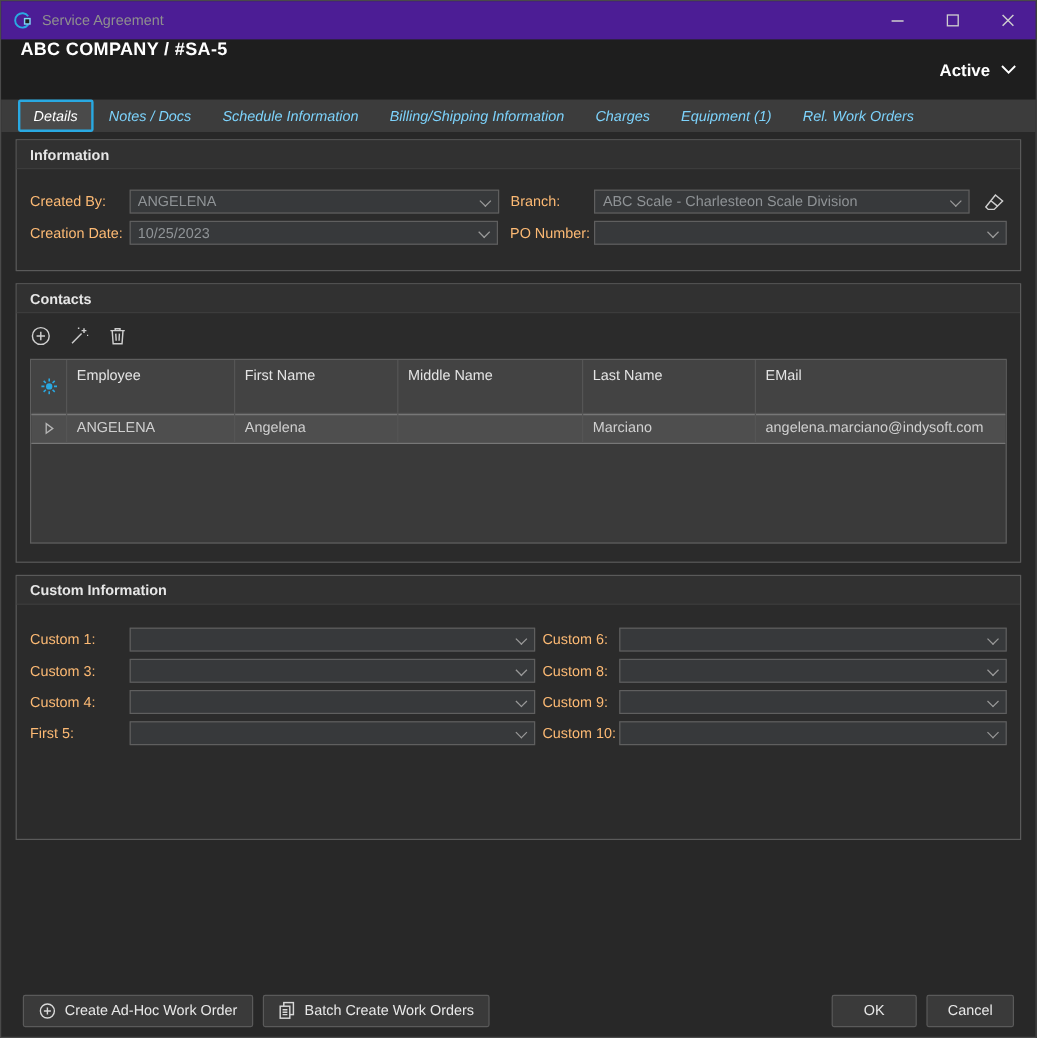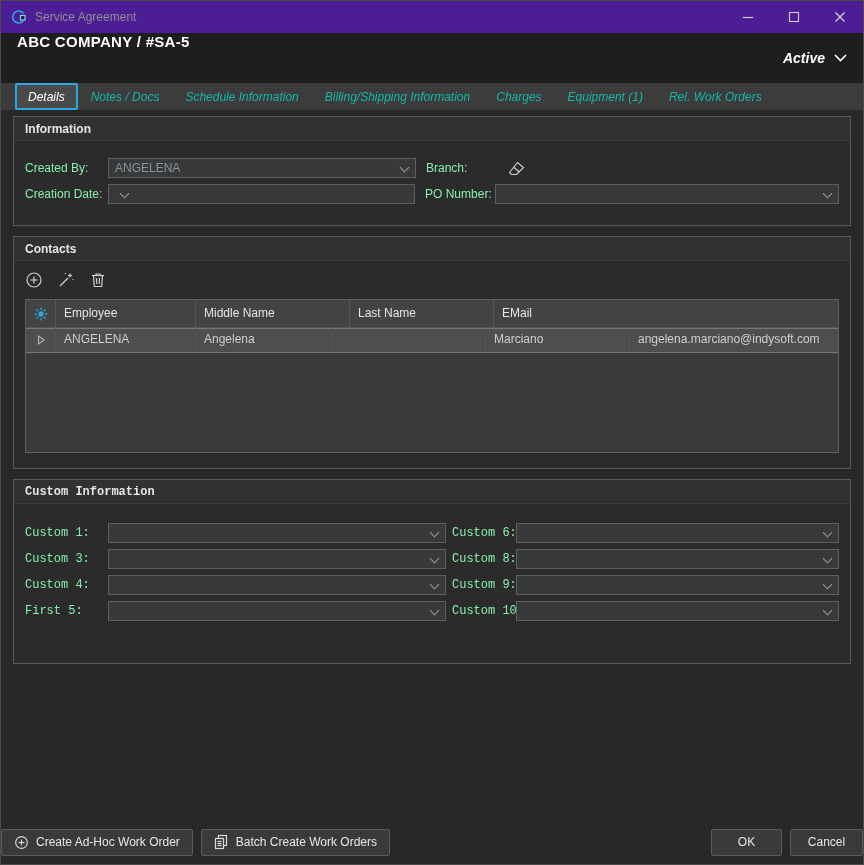--- a/index.html
+++ b/index.html
@@ -12,76 +12,76 @@
   .titlebar { flex: 0 0 32px; background: #4c1d95; display: flex; align-items: center; padding-left: 10px; }
   .app-icon { width: 16px; height: 16px; display: inline-flex; }
   .title-text { color: #8f8f8f; margin-left: 8px; font-size: 12px; }
   .win-controls { margin-left: auto; display: flex; height: 100%; }
   .win-btn { width: 46px; height: 100%; background: transparent; border: none; display: flex; align-items: center; justify-content: center; cursor: pointer; }
 
   
   .header { flex: 0 0 50px; background: #1e1e1e; display: flex; justify-content: space-between; padding: 0 16px; }
   .page-title { font-size: 15px; font-weight: bold; color: #ffffff; letter-spacing: .3px; }
   .status-dropdown { display: flex; align-items: center; gap: 9px; cursor: pointer; }
-  .status-label { font-size: 14px; font-weight: bold; color: #ffffff; font-style: italic; }
+  .status-label { font-size: 14px; font-weight: bold; color: #ffffff; }
 
   
   .tabbar { flex: 0 0 27px; background: #3c3c3c; display: flex; align-items: stretch; padding-left: 14px; font-style: italic; }
-  .tab { display: flex; align-items: center; padding: 0 11px; color: #14b8a6; cursor: pointer; border: 2px solid transparent; white-space: nowrap; }
+  .tab { display: flex; align-items: center; padding: 0 11px; color: #7dd3fc; cursor: pointer; border: 2px solid transparent; white-space: nowrap; }
   .tab.selected { background: #4a4a4a; border: 2px solid #29a9e2; border-radius: 2px; color: #ffffff; }
 
   
   .content { flex: 1 1 auto; padding: 6px 12px 0; display: flex; flex-direction: column; gap: 10px; }
   .group { border: 1px solid #5a5a5a; background: #2b2b2b; }
   .group-header { height: 24px; line-height: 24px; padding: 0 11px; font-weight: bold; color: #e6e6e6; background: #313131; border-bottom: 1px solid #3c3c3c; }
   .info-group   { height: 110px; }
   .contacts-group { height: 233px; }
-  .custom-group { height: 185px; font-family: Liberation Mono, monospace; }
+  .custom-group { height: 221px; }
 
   .info-body { padding: 17px 11px 0; display: flex; flex-direction: column; gap: 6px; }
   .field-row { display: flex; align-items: center; }
-  .flabel { color: #86efac; white-space: nowrap; }
+  .flabel { color: #fdba74; white-space: nowrap; }
 
   .combo { height: 20px; background: #37393b; border: 1px solid #5f5f5f; display: flex; align-items: center; padding: 0 6px; cursor: pointer; }
   .combo-value { color: #8f9396; flex: 1; white-space: nowrap; overflow: hidden; }
   .combo-arrow { width: 9px; height: 9px; margin-left: 5px; position: relative; flex: 0 0 auto; }
   .combo-arrow::before { content: ""; position: absolute; left: 1px; top: 0; width: 6px; height: 6px; border-right: 1px solid #9a9a9a; border-bottom: 1px solid #9a9a9a; transform: rotate(45deg); }
 
   .lab-l1 { width: 83px; }  .cmb-l1 { width: 308px; }
   .lab-r1 { width: 70px; margin-left: 10px; } .cmb-r1 { width: 313px; }
   .cmb-r2 { width: 345px; }
   .eraser-btn { margin-left: 9px; width: 22px; height: 20px; display: flex; align-items: center; justify-content: center; cursor: pointer; background: transparent; border: none; }
 
   
   .contacts-body { padding: 10px 11px 0; }
   .toolbar { display: flex; gap: 14px; margin-bottom: 10px; align-items: center; }
   .tool-icon { width: 18px; height: 18px; display: flex; align-items: center; justify-content: center; cursor: pointer; background: transparent; border: none; }
 
   .table { border: 1px solid #5f5f5f; background: #3a3a3a; height: 154px; overflow: hidden; }
   .trow { display: flex; width: 100%; }
-  .tcell { padding: 6px 8px; border-right: 1px solid #555; color: #e4e4e4; height: 27px; overflow: hidden; white-space: nowrap; }
+  .tcell { padding: 6px 8px; border-right: 1px solid #555; color: #e4e4e4; height: 44px; overflow: hidden; white-space: nowrap; }
   .thead { background: #434343; border-bottom: 1px solid #555; }
   .tdata { background: #4e4e4e; border-bottom: 1px solid #777; box-shadow: inset 0 1px 0 #777; }
   .tdata .tcell { color: #cfcfcf; height: 24px; padding: 4px 8px; }
   .c0 { width: 30px; flex: 0 0 30px; display: flex; align-items: center; justify-content: center; padding: 0; }
   .c1 { width: 140px; flex: 0 0 140px; }
   .c2 { width: 136px; flex: 0 0 136px; }
   .c3 { width: 154px; flex: 0 0 154px; }
   .c4 { width: 144px; flex: 0 0 144px; }
   .c5 { flex: 1 1 auto; border-right: none; }
 
   
   .custom-body { padding: 19px 11px 0; display: flex; flex-direction: column; gap: 6px; }
   .cl-label { width: 83px; }
   .cl-combo { width: 338px; }
   .cr-label { width: 64px; margin-left: 6px; }
   .cr-combo { flex: 1 1 auto; }
 
   
-  .footer { flex: 0 0 44px; display: flex; align-items: center; padding: 0 0; gap: 8px; }
+  .footer { flex: 0 0 44px; display: flex; align-items: center; padding: 0 18px; gap: 8px; }
   .btn { height: 27px; background: #3a3a3a; border: 1px solid #5a5a5a; border-radius: 2px; color: #e8e8e8; display: flex; align-items: center; justify-content: center; gap: 7px; padding: 0 12px; cursor: pointer; font-family: "Liberation Sans", sans-serif; font-size: 12px; white-space: nowrap; }
   .btn-ok { width: 71px; margin-left: auto; }
   .btn-cancel { width: 73px; }
   .btn-icon { display: inline-flex; }
 </style>
 </head>
 <body>
 
 <div class="window">
 
@@ -140,32 +140,37 @@
     <section class="group info-group">
       <div class="group-header">Information</div>
       <div class="info-body">
         <div class="field-row">
           <span class="flabel lab-l1">Created By:</span>
           <div class="combo cmb-l1">
             <span class="combo-value">ANGELENA</span>
             <span class="combo-arrow"></span>
           </div>
           <span class="flabel lab-r1">Branch:</span>
+          <div class="combo cmb-r1">
+            <span class="combo-value">ABC Scale - Charlesteon Scale Division</span>
+            <span class="combo-arrow"></span>
+          </div>
           <button class="eraser-btn">
             <svg width="19" height="18" viewBox="0 0 19 18">
               <g fill="none" stroke="#cfcfcf" stroke-width="1.2">
                 <path d="M2.5 13.5 L10.5 3.5 L16.5 8.5 L9.5 15.5 H4.5 Z"></path>
                 <line x1="7" y1="8.5" x2="12.5" y2="13"></line>
               </g>
             </svg>
           </button>
         </div>
         <div class="field-row">
           <span class="flabel lab-l1">Creation Date:</span>
           <div class="combo cmb-l1">
+            <span class="combo-value">10/25/2023</span>
             <span class="combo-arrow"></span>
           </div>
           <span class="flabel lab-r1">PO Number:</span>
           <div class="combo cmb-r2">
             <span class="combo-value"></span>
             <span class="combo-arrow"></span>
           </div>
         </div>
       </div>
     </section>
@@ -216,20 +221,21 @@
                   <line x1="0.5" y1="7" x2="3" y2="7"></line>
                   <line x1="11" y1="7" x2="13.5" y2="7"></line>
                   <line x1="2.4" y1="2.4" x2="4.2" y2="4.2"></line>
                   <line x1="9.8" y1="9.8" x2="11.6" y2="11.6"></line>
                   <line x1="11.6" y1="2.4" x2="9.8" y2="4.2"></line>
                   <line x1="2.4" y1="11.6" x2="4.2" y2="9.8"></line>
                 </g>
               </svg>
             </div>
             <div class="tcell c1">Employee</div>
+            <div class="tcell c2">First Name</div>
             <div class="tcell c3">Middle Name</div>
             <div class="tcell c4">Last Name</div>
             <div class="tcell c5">EMail</div>
           </div>
           <div class="trow tdata">
             <div class="tcell c0">
               <svg width="10" height="12" viewBox="0 0 10 12">
                   <path d="M2.5 2 L8 6 L2.5 10 Z" fill="none" stroke="#b5b5b5" stroke-width="1.1"></path>
                 </svg>
             </div>

